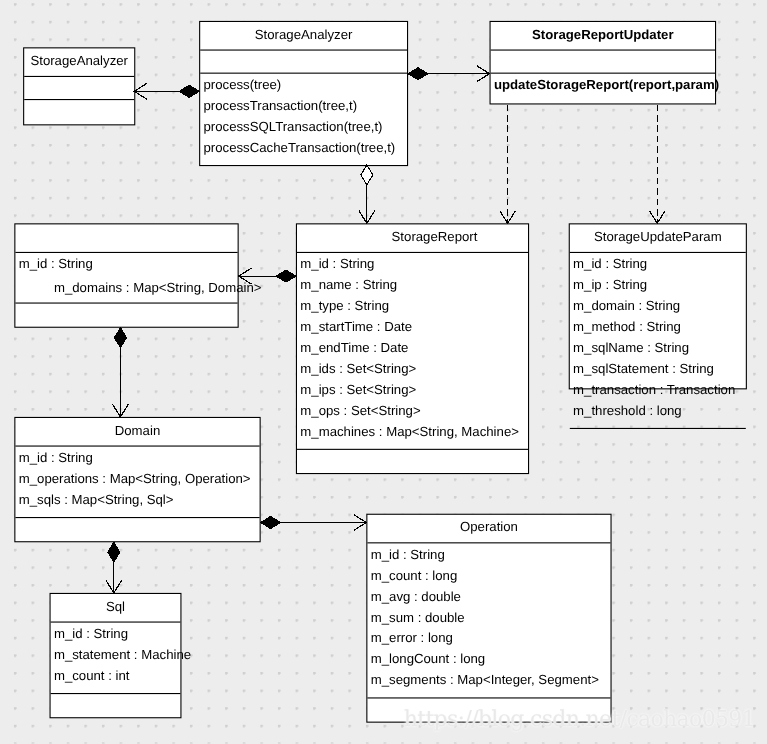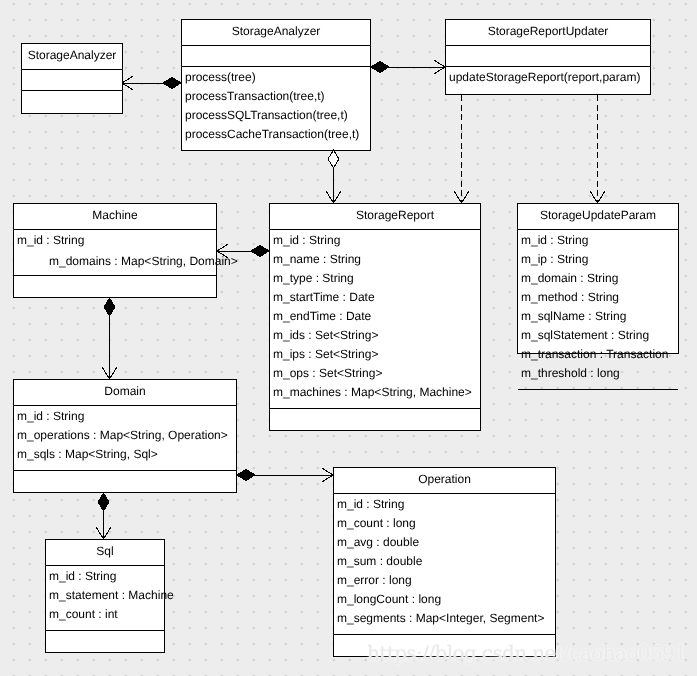--- a/index.html
+++ b/index.html
@@ -79,28 +79,27 @@
     </div>
     <div class="cls" style="left: 181px; top: 19px; width: 190px; height: 132px;">
       <div class="cls-title" style="top: 5px;">StorageAnalyzer</div>
       <div class="cls-div" style="top: 25px;"></div>
       <div class="cls-div" style="top: 46px;"></div>
       <div class="cls-row" style="left: 3px; top: 51px;">process(tree)</div>
       <div class="cls-row" style="left: 3px; top: 70px;">processTransaction(tree,t)</div>
       <div class="cls-row" style="left: 3px; top: 89px;">processSQLTransaction(tree,t)</div>
       <div class="cls-row" style="left: 3px; top: 108px;">processCacheTransaction(tree,t)</div>
     </div>
-    <div class="cls" style="left: 445px; top: 19px; width: 206px; height: 76px;">
+    <div class="cls" style="left: 445px; top: 19px; width: 206px; height: 76px; font-weight: bold;">
       <div class="cls-title" style="top: 5px;">StorageReportUpdater</div>
       <div class="cls-div" style="top: 25px;"></div>
       <div class="cls-div" style="top: 46px;"></div>
       <div class="cls-row" style="left: 3px; top: 51px;">updateStorageReport(report,param)</div>
     </div>
     <div class="cls" style="left: 13px; top: 203px; width: 204px; height: 95px;">
-      <div class="cls-title" style="top: 5px;">Machine</div>
       <div class="cls-div" style="top: 25px;"></div>
       <div class="cls-div" style="top: 71px;"></div>
       <div class="cls-row" style="left: 3px; top: 30px;">m_id : String</div>
       <div class="cls-row" style="left: 3px; top: 51px; padding-left: 32px;">m_domains : Map&lt;String, Domain&gt;</div>
     </div>
     <div class="cls" style="left: 269px; top: 203px; width: 212px; height: 228px;">
       <div class="cls-title" style="top: 5px; padding-left: 40px;">StorageReport</div>
       <div class="cls-div" style="top: 25px;"></div>
       <div class="cls-div" style="top: 204px;"></div>
       <div class="cls-row" style="left: 3px; top: 30px;">m_id : String</div>

